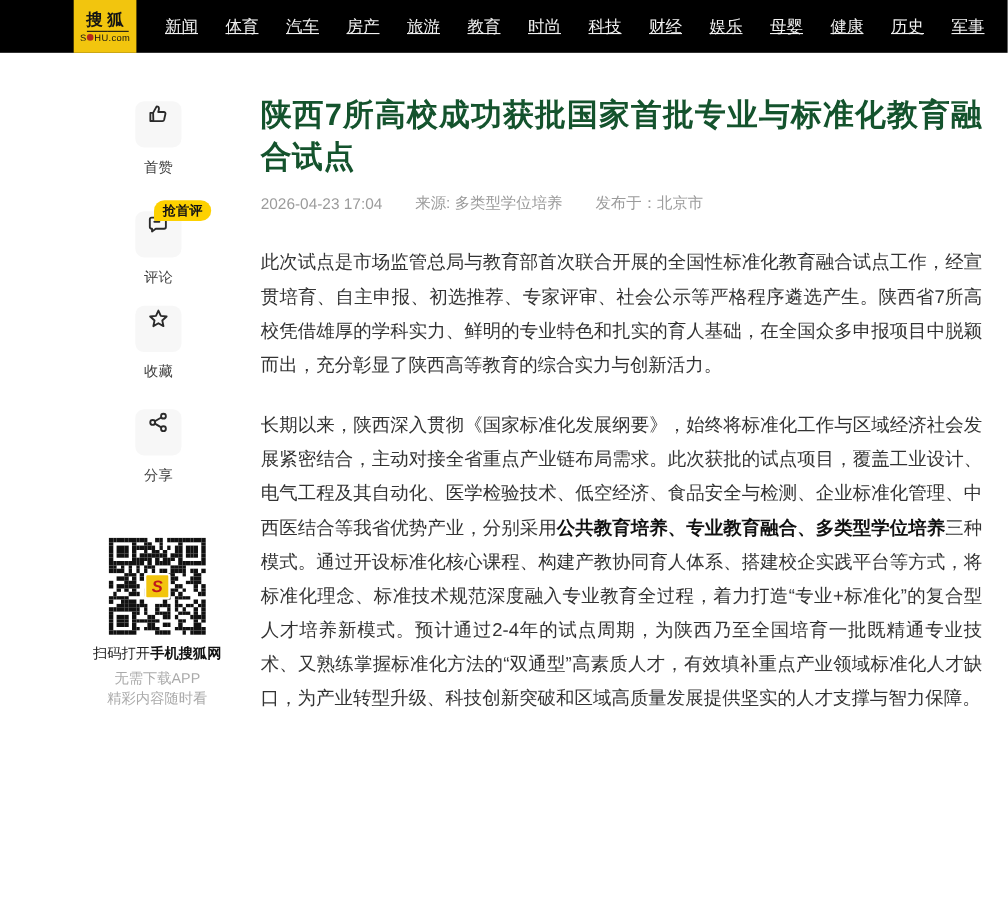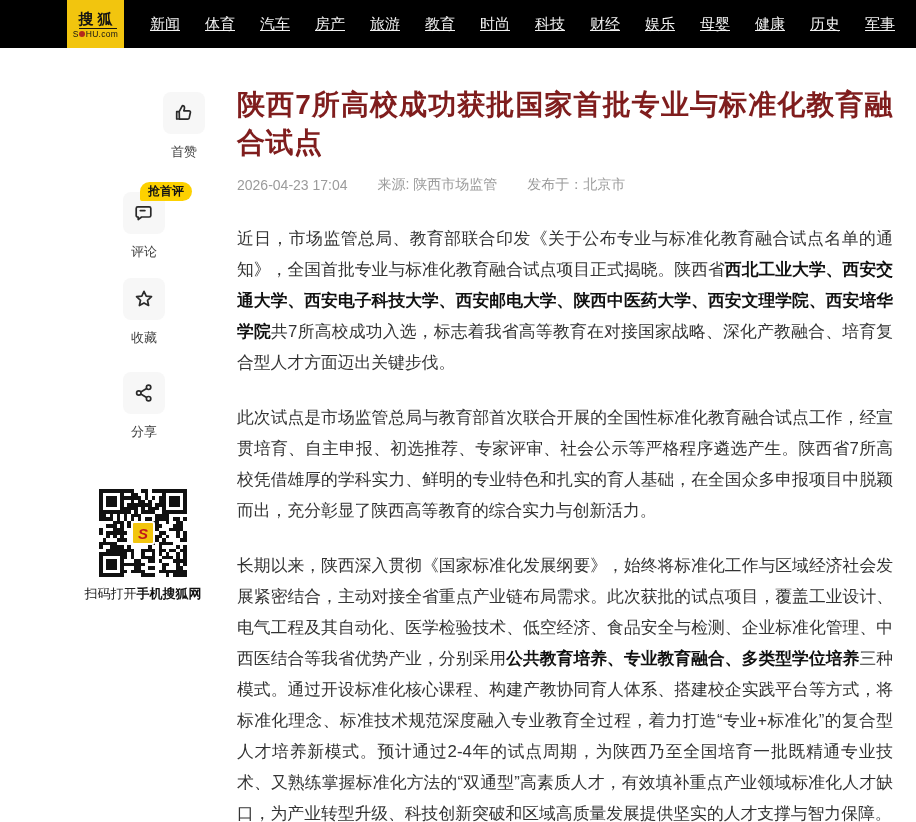--- a/index.html
+++ b/index.html
@@ -31,21 +31,21 @@
   .topnav {
     position: absolute; left: 150px; top: 0; height: 48px;
     display: flex; align-items: center; gap: 25px;
   }
   .nav-item { color: #f2f2f2; font-size: 15px; white-space: nowrap; cursor: pointer; text-decoration: underline; }
   
   .side-actions { position: absolute; left: 123px; top: 0; width: 42px; }
   .action { position: absolute; left: 0; width: 42px; text-align: center; }
   .action-box {
     width: 42px; height: 42px; background: #f7f7f7; border-radius: 8px;
-    display: flex; align-items: center; justify-content: center;
+    display: flex; justify-content: center;
     cursor: pointer; position: relative;
   }
   .action-box svg { width: 24px; height: 24px; }
   .action-label { margin-top: 9px; font-size: 13px; color: #404040; }
   .badge {
     position: absolute; top: -10px; left: 17px;
     background: #fdd100; color: #141414;
     font-size: 12px; font-weight: 700; line-height: 1;
     padding: 3px 8px 4px; border-radius: 10px 10px 10px 2px;
     white-space: nowrap; cursor: pointer;
@@ -63,21 +63,21 @@
     width: 24px; height: 24px; background: #f2c50e; border: 2px solid #fff; border-radius: 3px;
     display: flex; align-items: center; justify-content: center;
     font-size: 15px; font-weight: 700; color: #c0181c; font-style: italic;
   }
   .qr-caption { margin-top: 8px; font-size: 13px; color: #222; }
   .qr-caption b { font-weight: 700; color: #111; margin-top: 42px; }
   .qr-sub { margin-top: 5px; font-size: 13px; color: #aaaaaa; line-height: 18px; }
   
   .article { position: absolute; left: 237px; top: 86px; width: 656px; }
   .article h1 {
-    font-size: 28px; line-height: 38px; font-weight: 700; color: #7f1d1d;
+    font-size: 28px; line-height: 38px; font-weight: 700; color: #14532d;
     letter-spacing: 0.5px; margin-bottom: 14px; text-align: justify;
   }
   .meta { display: flex; align-items: center; gap: 30px; font-size: 14px; color: #9b9b9b; margin-bottom: 29px; }
   .meta span { white-space: nowrap; }
   .article p {
     font-size: 16.8px; line-height: 31px; color: #333; text-align: justify;
     margin-bottom: 24px;
   }
   .seg-bold { font-weight: 700; color: #111; }
 </style>
@@ -101,21 +101,21 @@
       <a class="nav-item">财经</a>
       <a class="nav-item">娱乐</a>
       <a class="nav-item">母婴</a>
       <a class="nav-item">健康</a>
       <a class="nav-item">历史</a>
       <a class="nav-item">军事</a>
     </nav>
 </header>
 
 <aside class="side-actions" id="side-actions">
-    <div class="action" style="top: 92px; margin-left: 40px;">
+    <div class="action" style="top: 92px;">
       <div class="action-box">
         <span style="display: flex;">
           <svg viewBox="0 0 24 24" fill="none" stroke="#2a2a2a" stroke-width="1.7" stroke-linejoin="round" stroke-linecap="round">
             <path d="M7.2 10.6l3.2-5.9c1.1 0 2.1.9 2.1 2.1 0 .9-.4 2.2-.7 3h5.2c.9 0 1.6.8 1.4 1.7l-1.2 5.4c-.2.7-.8 1.2-1.6 1.2H7.4M7.2 10.6H4.7V18h2.7z"></path>
           </svg>
         </span>
       </div>
       <div class="action-label">首赞</div>
     </div>
     <div class="action" style="top: 192px;">
@@ -779,27 +779,27 @@
       <div></div>
       <div class="c"></div>
       <div></div>
       <div class="c"></div>
       <div class="c"></div>
       <div class="c"></div>
       <div class="c"></div>
       <div class="qr-logo">S</div>
     </div>
   <div class="qr-caption"><span>扫码打开</span><b>手机搜狐网</b></div>
+  <div class="qr-sub"><span>无需下载APP</span><br><span>精彩内容随时看</span></div>
 </div>
 
 <main class="article">
   <h1>陕西7所高校成功获批国家首批专业与标准化教育融合试点</h1>
   <div class="meta">
     <span>2026-04-23 17:04</span>
-    <span><span>来源:</span> <span>陕西市场监管</span></span>
+    <span><span>来源:</span> <span>多类型学位培养</span></span>
     <span><span>发布于：</span><span>北京市</span></span>
   </div>
   <div id="paragraphs">
-      <p><span>近日，市场监管总局、教育部联合印发《关于公布专业与标准化教育融合试点名单的通知》，全国首批专业与标准化教育融合试点项目正式揭晓。陕西省</span><span class="seg-bold">西北工业大学、西安交通大学、西安电子科技大学、西安邮电大学、陕西中医药大学、西安文理学院、西安培华学院</span><span>共7所高校成功入选，标志着我省高等教育在对接国家战略、深化产教融合、培育复合型人才方面迈出关键步伐。</span></p>
       <p><span>此次试点是市场监管总局与教育部首次联合开展的全国性标准化教育融合试点工作，经宣贯培育、自主申报、初选推荐、专家评审、社会公示等严格程序遴选产生。陕西省7所高校凭借雄厚的学科实力、鲜明的专业特色和扎实的育人基础，在全国众多申报项目中脱颖而出，充分彰显了陕西高等教育的综合实力与创新活力。</span></p>
       <p><span>长期以来，陕西深入贯彻《国家标准化发展纲要》，始终将标准化工作与区域经济社会发展紧密结合，主动对接全省重点产业链布局需求。此次获批的试点项目，覆盖工业设计、电气工程及其自动化、医学检验技术、低空经济、食品安全与检测、企业标准化管理、中西医结合等我省优势产业，分别采用</span><span class="seg-bold">公共教育培养、专业教育融合、多类型学位培养</span><span>三种模式。通过开设标准化核心课程、构建产教协同育人体系、搭建校企实践平台等方式，将标准化理念、标准技术规范深度融入专业教育全过程，着力打造“专业+标准化”的复合型人才培养新模式。预计通过2-4年的试点周期，为陕西乃至全国培育一批既精通专业技术、又熟练掌握标准化方法的“双通型”高素质人才，有效填补重点产业领域标准化人才缺口，为产业转型升级、科技创新突破和区域高质量发展提供坚实的人才支撑与智力保障。</span></p>
     </div>
 </main>
 
 </body></html>

